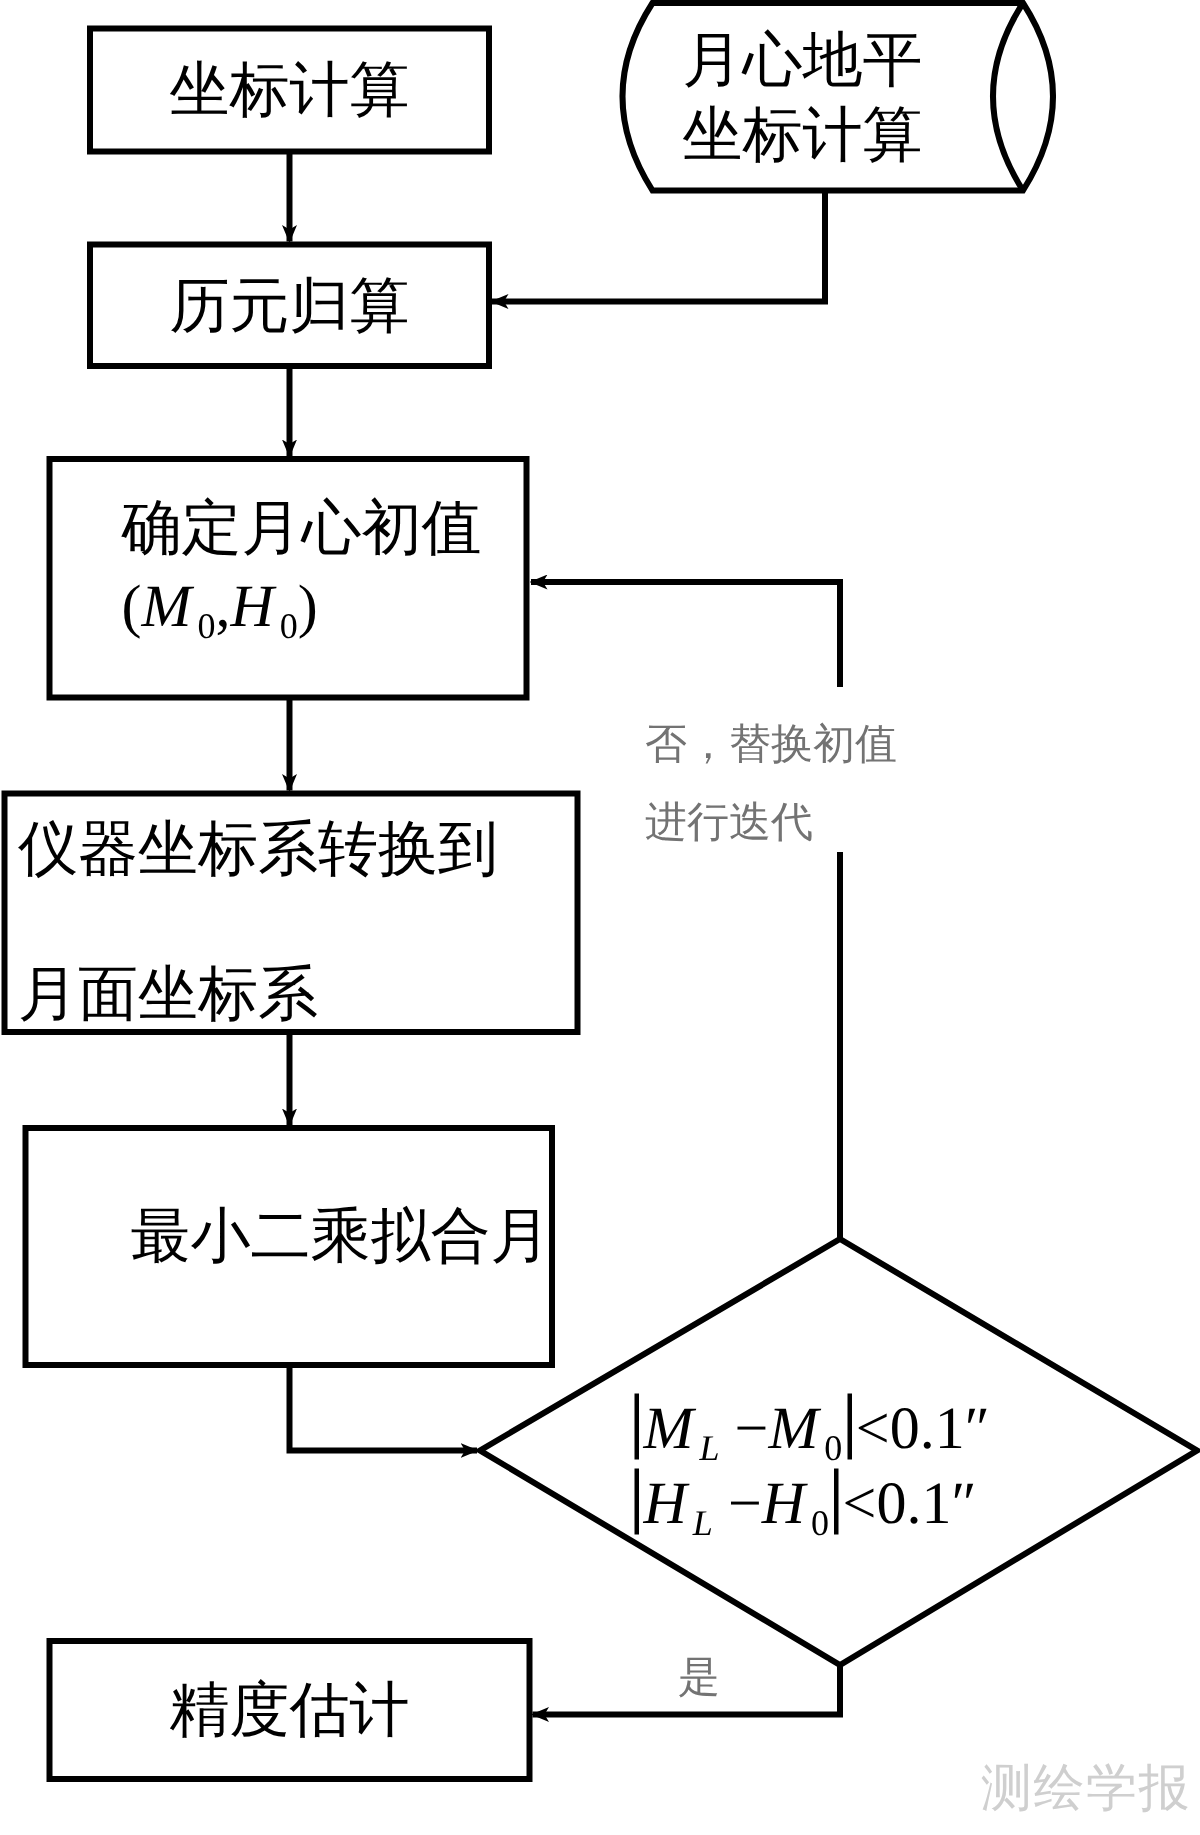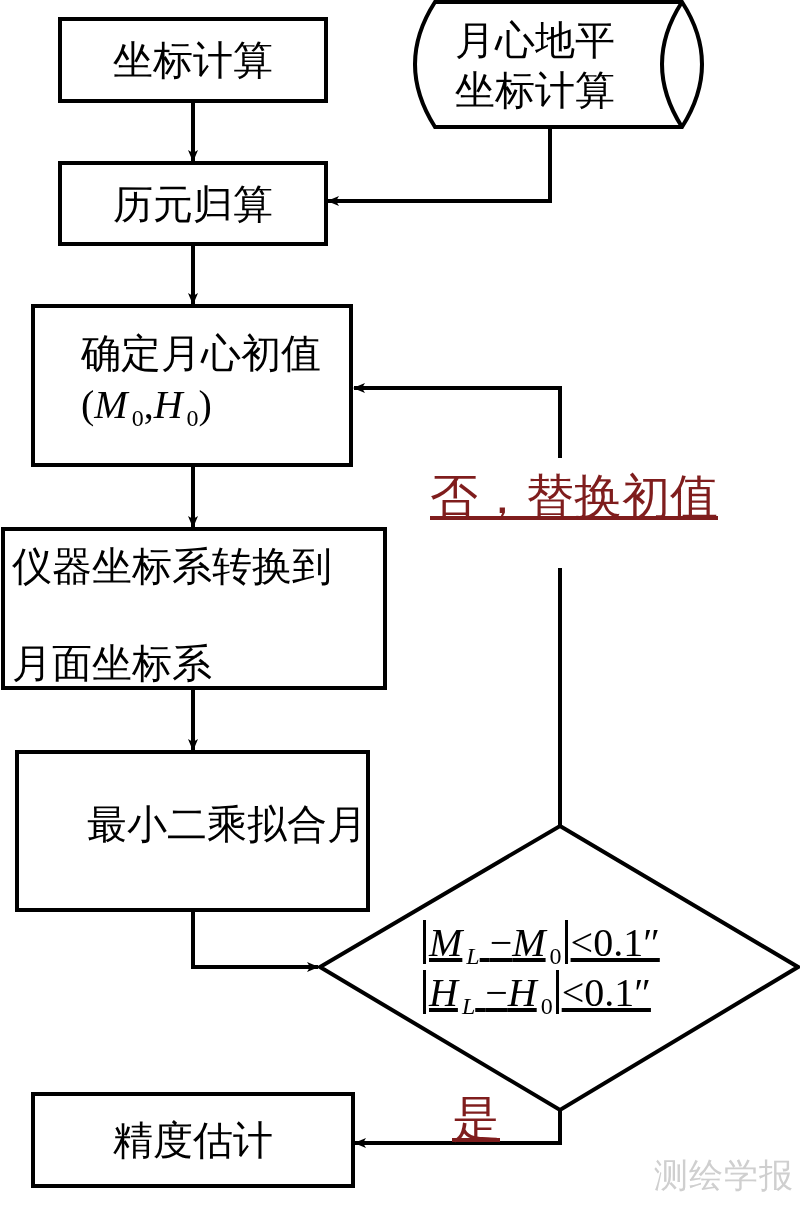--- a/index.html
+++ b/index.html
@@ -7,25 +7,25 @@
          font-family: "DejaVu Serif", "Liberation Serif", serif; color: #000; }
   svg#flow { position: absolute; left: 0; top: 0; }
   .node { position: absolute; box-sizing: border-box; display: flex; flex-direction: column;
           justify-content: center; font-size: 40px; line-height: 52px; color: #000; }
   .node.center { align-items: center; text-align: center; }
   .node.left { align-items: flex-start; text-align: left; }
   .math { font-family: "Liberation Serif", "DejaVu Serif", serif; }
   .math i { font-style: italic; }
   .math sub { font-size: 24px; vertical-align: -8px; font-style: normal; margin-left: 4px; }
   .math sub.it { font-style: italic; }
-  .label { position: absolute; font-size: 48px; line-height: 52px; color: #7f1d1d; white-space: nowrap; text-decoration: underline; }
-  .watermark { position: absolute; right: 6px; bottom: 24px; font-size: 34px; color: #cfcfcf;
+  .label { position: absolute; font-size: 28px; line-height: 52px; color: #737373; white-space: nowrap; }
+  .watermark { position: absolute; right: 6px; bottom: 8px; font-size: 34px; color: #cfcfcf;
                font-family: "DejaVu Sans", "Liberation Sans", sans-serif; letter-spacing: 1px; }
-  .cond { position: absolute; font-size: 40px; line-height: 50px; white-space: nowrap;
-          font-family: "Liberation Serif", "DejaVu Serif", serif; text-decoration: underline; }
+  .cond { position: absolute; font-size: 40px; line-height: 68px; white-space: nowrap;
+          font-family: "Liberation Serif", "DejaVu Serif", serif; }
   .cond i { font-style: italic; }
   .cond sub { font-size: 24px; vertical-align: -8px; margin-left: 4px; }
   .cond .bar { display: inline-block; width: 3px; height: 44px; background: #000; vertical-align: -8px; margin: 0 3px; }
 </style>
 </head>
 <body>
 
 <svg id="flow" width="800" height="1223" viewBox="0 0 800 1223">
   <defs>
     <marker id="arrow" markerWidth="12" markerHeight="10" refX="11" refY="5" orient="auto" markerUnits="userSpaceOnUse">
@@ -93,18 +93,19 @@
 <div class="cond" style="left:420px;top:968px;">
   <span class="bar"></span><i>H</i><sub><i>L</i></sub> <span>−</span><i>H</i><sub>0</sub><span class="bar"></span><span>&lt;0.1″</span>
 </div>
 
 <div class="node center" style="left:33px;top:1094px;width:320px;height:92px;">
   <span>精度估计</span>
 </div>
 
 <div class="label" style="left:430px;top:470px;">
   <div>否，替换初值</div>
+  <div>进行迭代</div>
 </div>
 <div class="label" style="left:452px;top:1092px;">
   <span>是</span>
 </div>
 
 <div class="watermark">测绘学报</div>
 
 </body></html>

